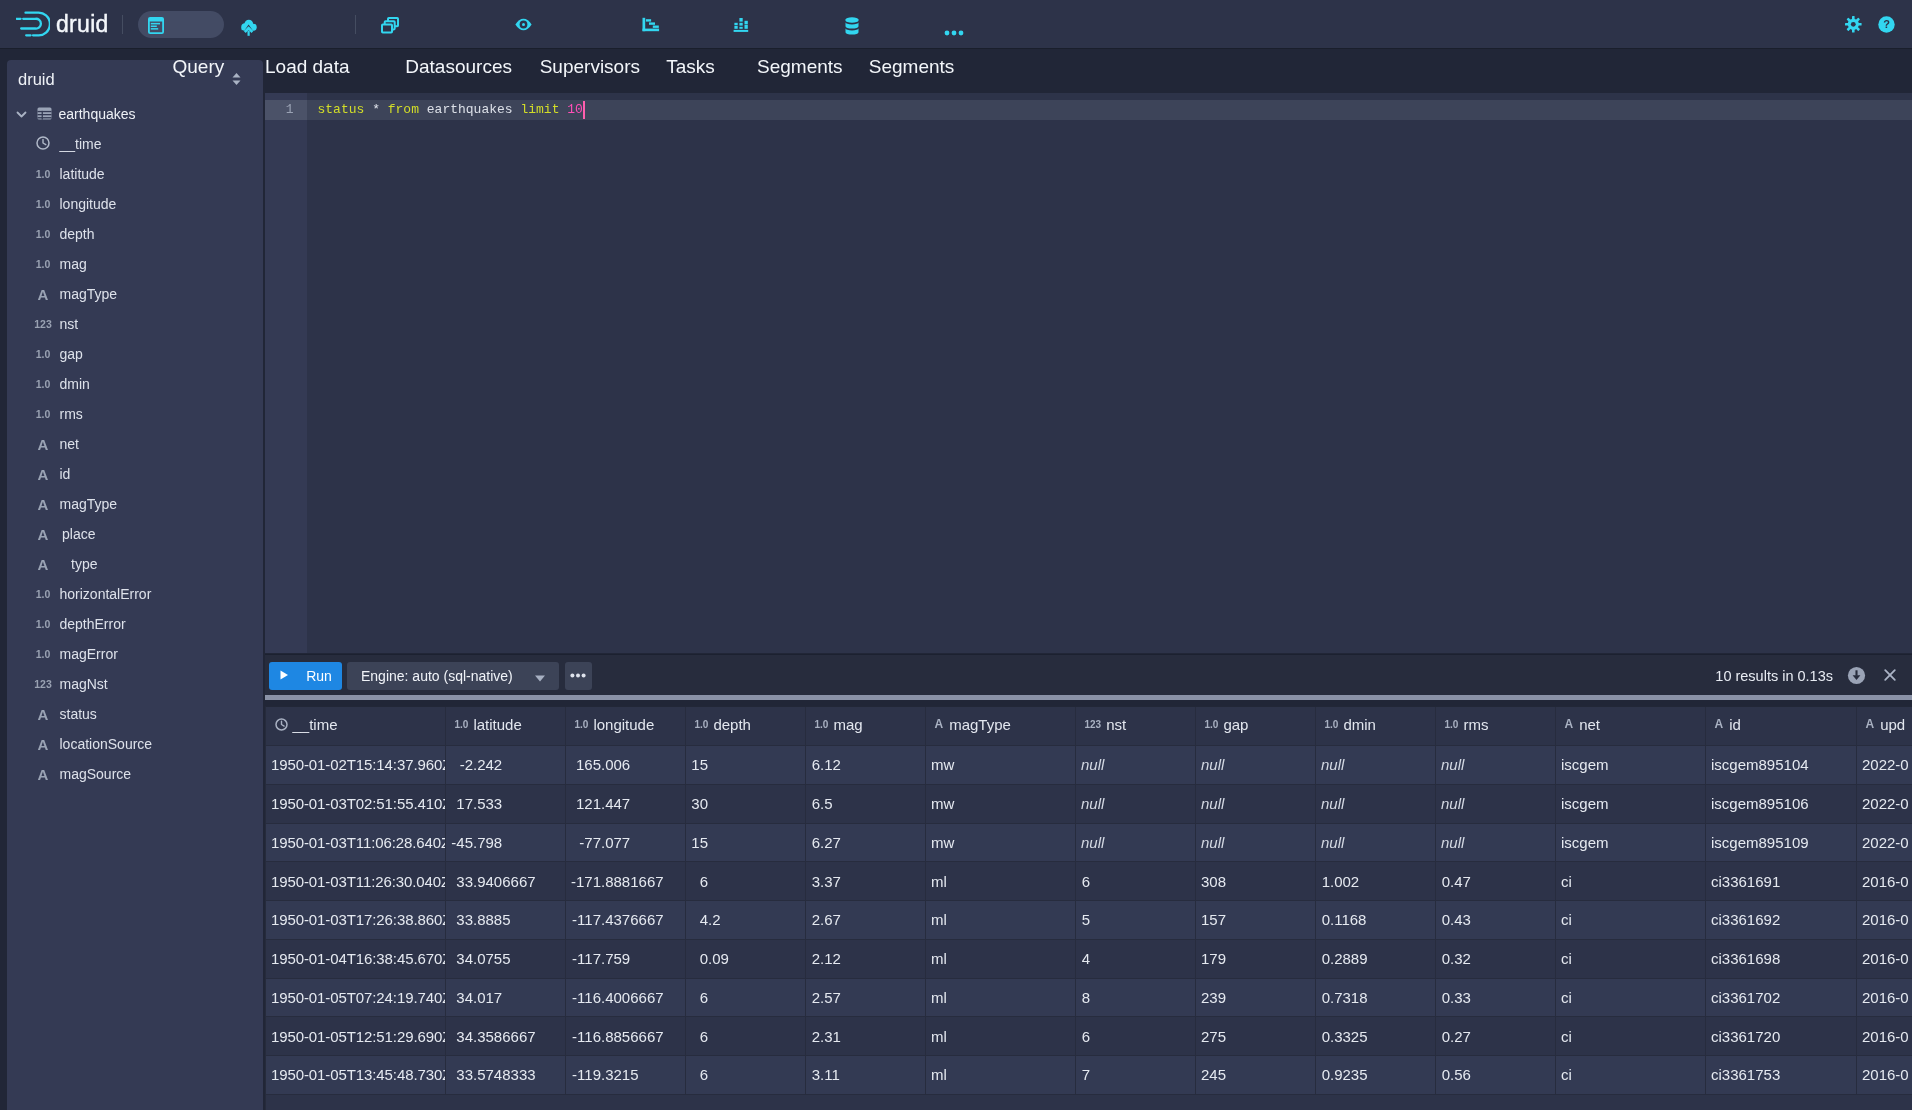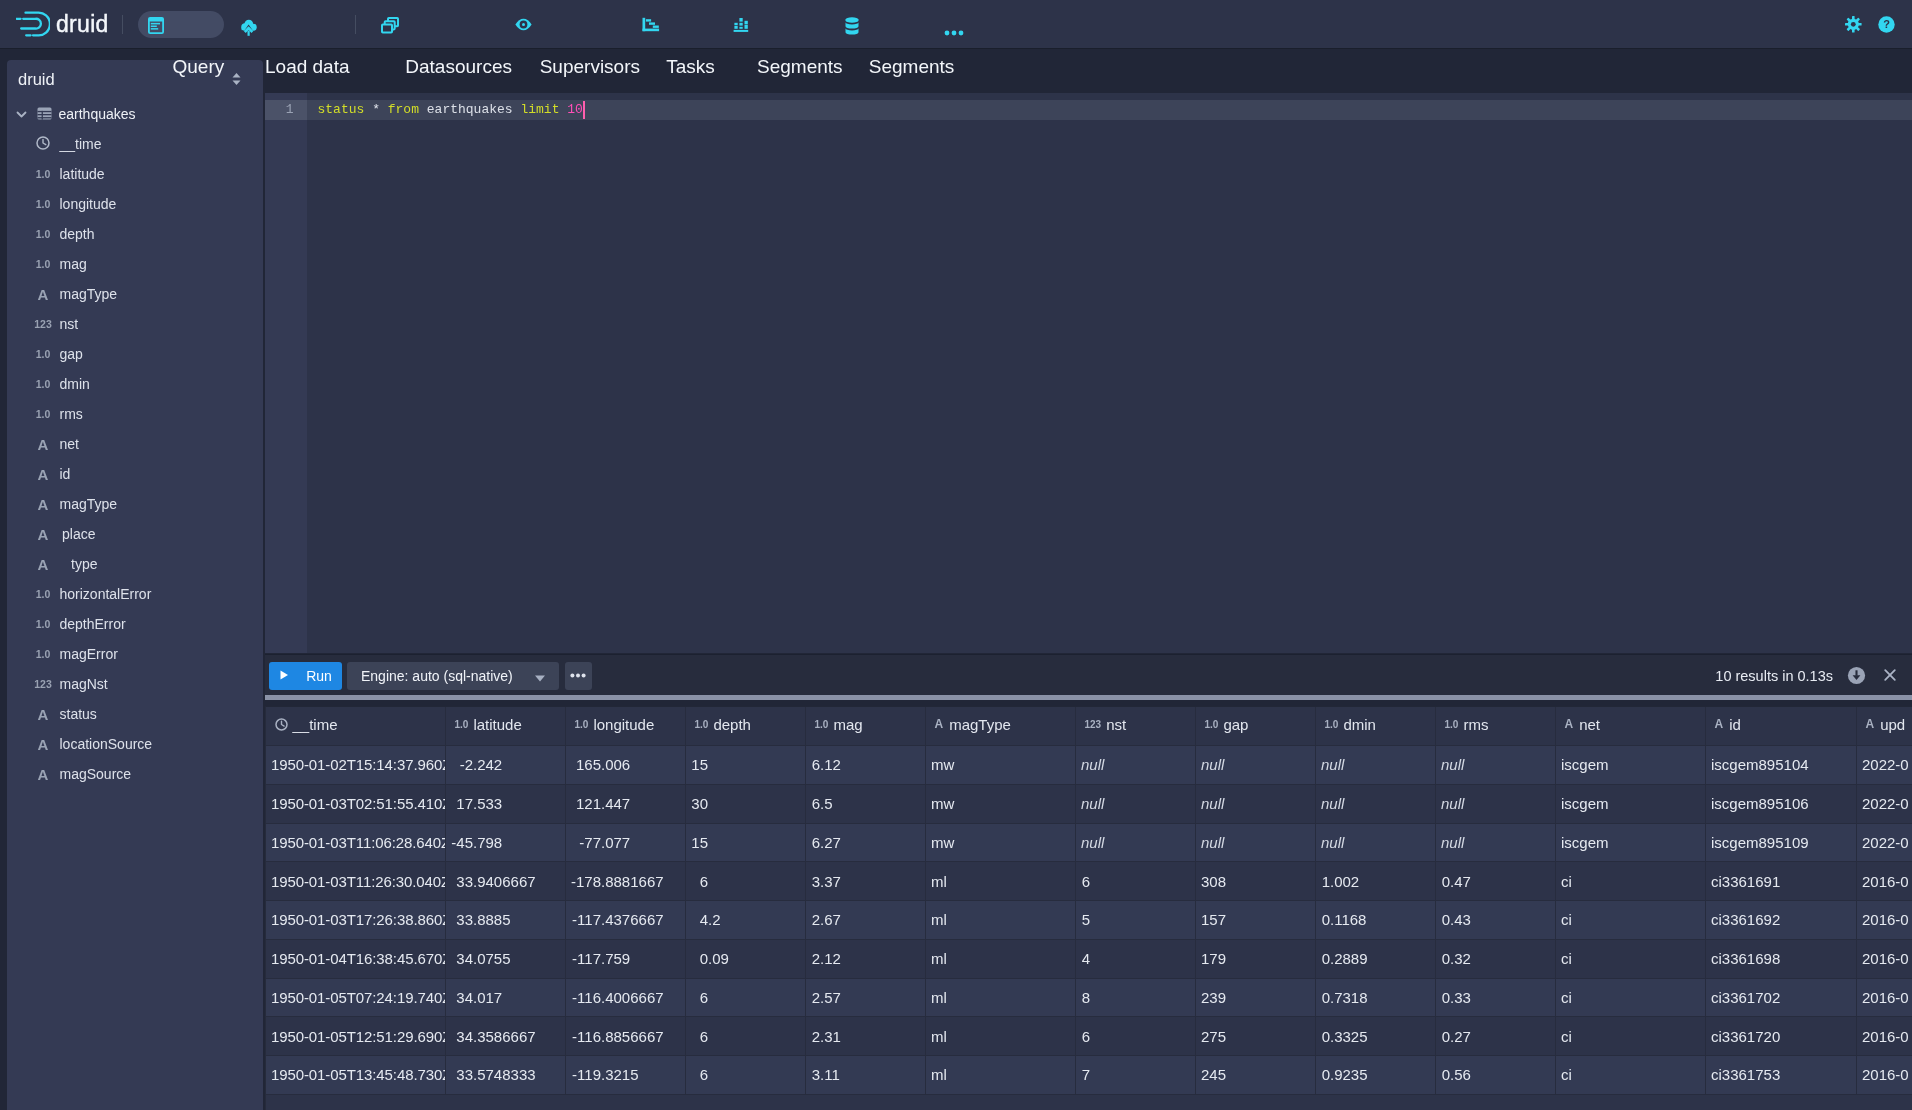--- a/index.html
+++ b/index.html
@@ -546,21 +546,21 @@
       </div>
       <div class="drow dark">
         <div class="c" style="width:180px">
           <span class="cv">1950-01-03T11:26:30.040Z</span>
         </div>
         <div class="c" style="width:120px">
           <span class="ni" style="width:22px">33</span>
           <span class="nf">.9406667</span>
         </div>
         <div class="c" style="width:120px">
-          <span class="ni" style="width:30px">-178</span>
+          <span class="ni" style="width:30px">-171</span>
           <span class="nf">.8881667</span>
         </div>
         <div class="c" style="width:120px">
           <span class="ni" style="width:17px">6</span>
           <span class="nf"></span>
         </div>
         <div class="c" style="width:120px">
           <span class="ni" style="width:9px">3</span>
           <span class="nf">.37</span>
         </div>

